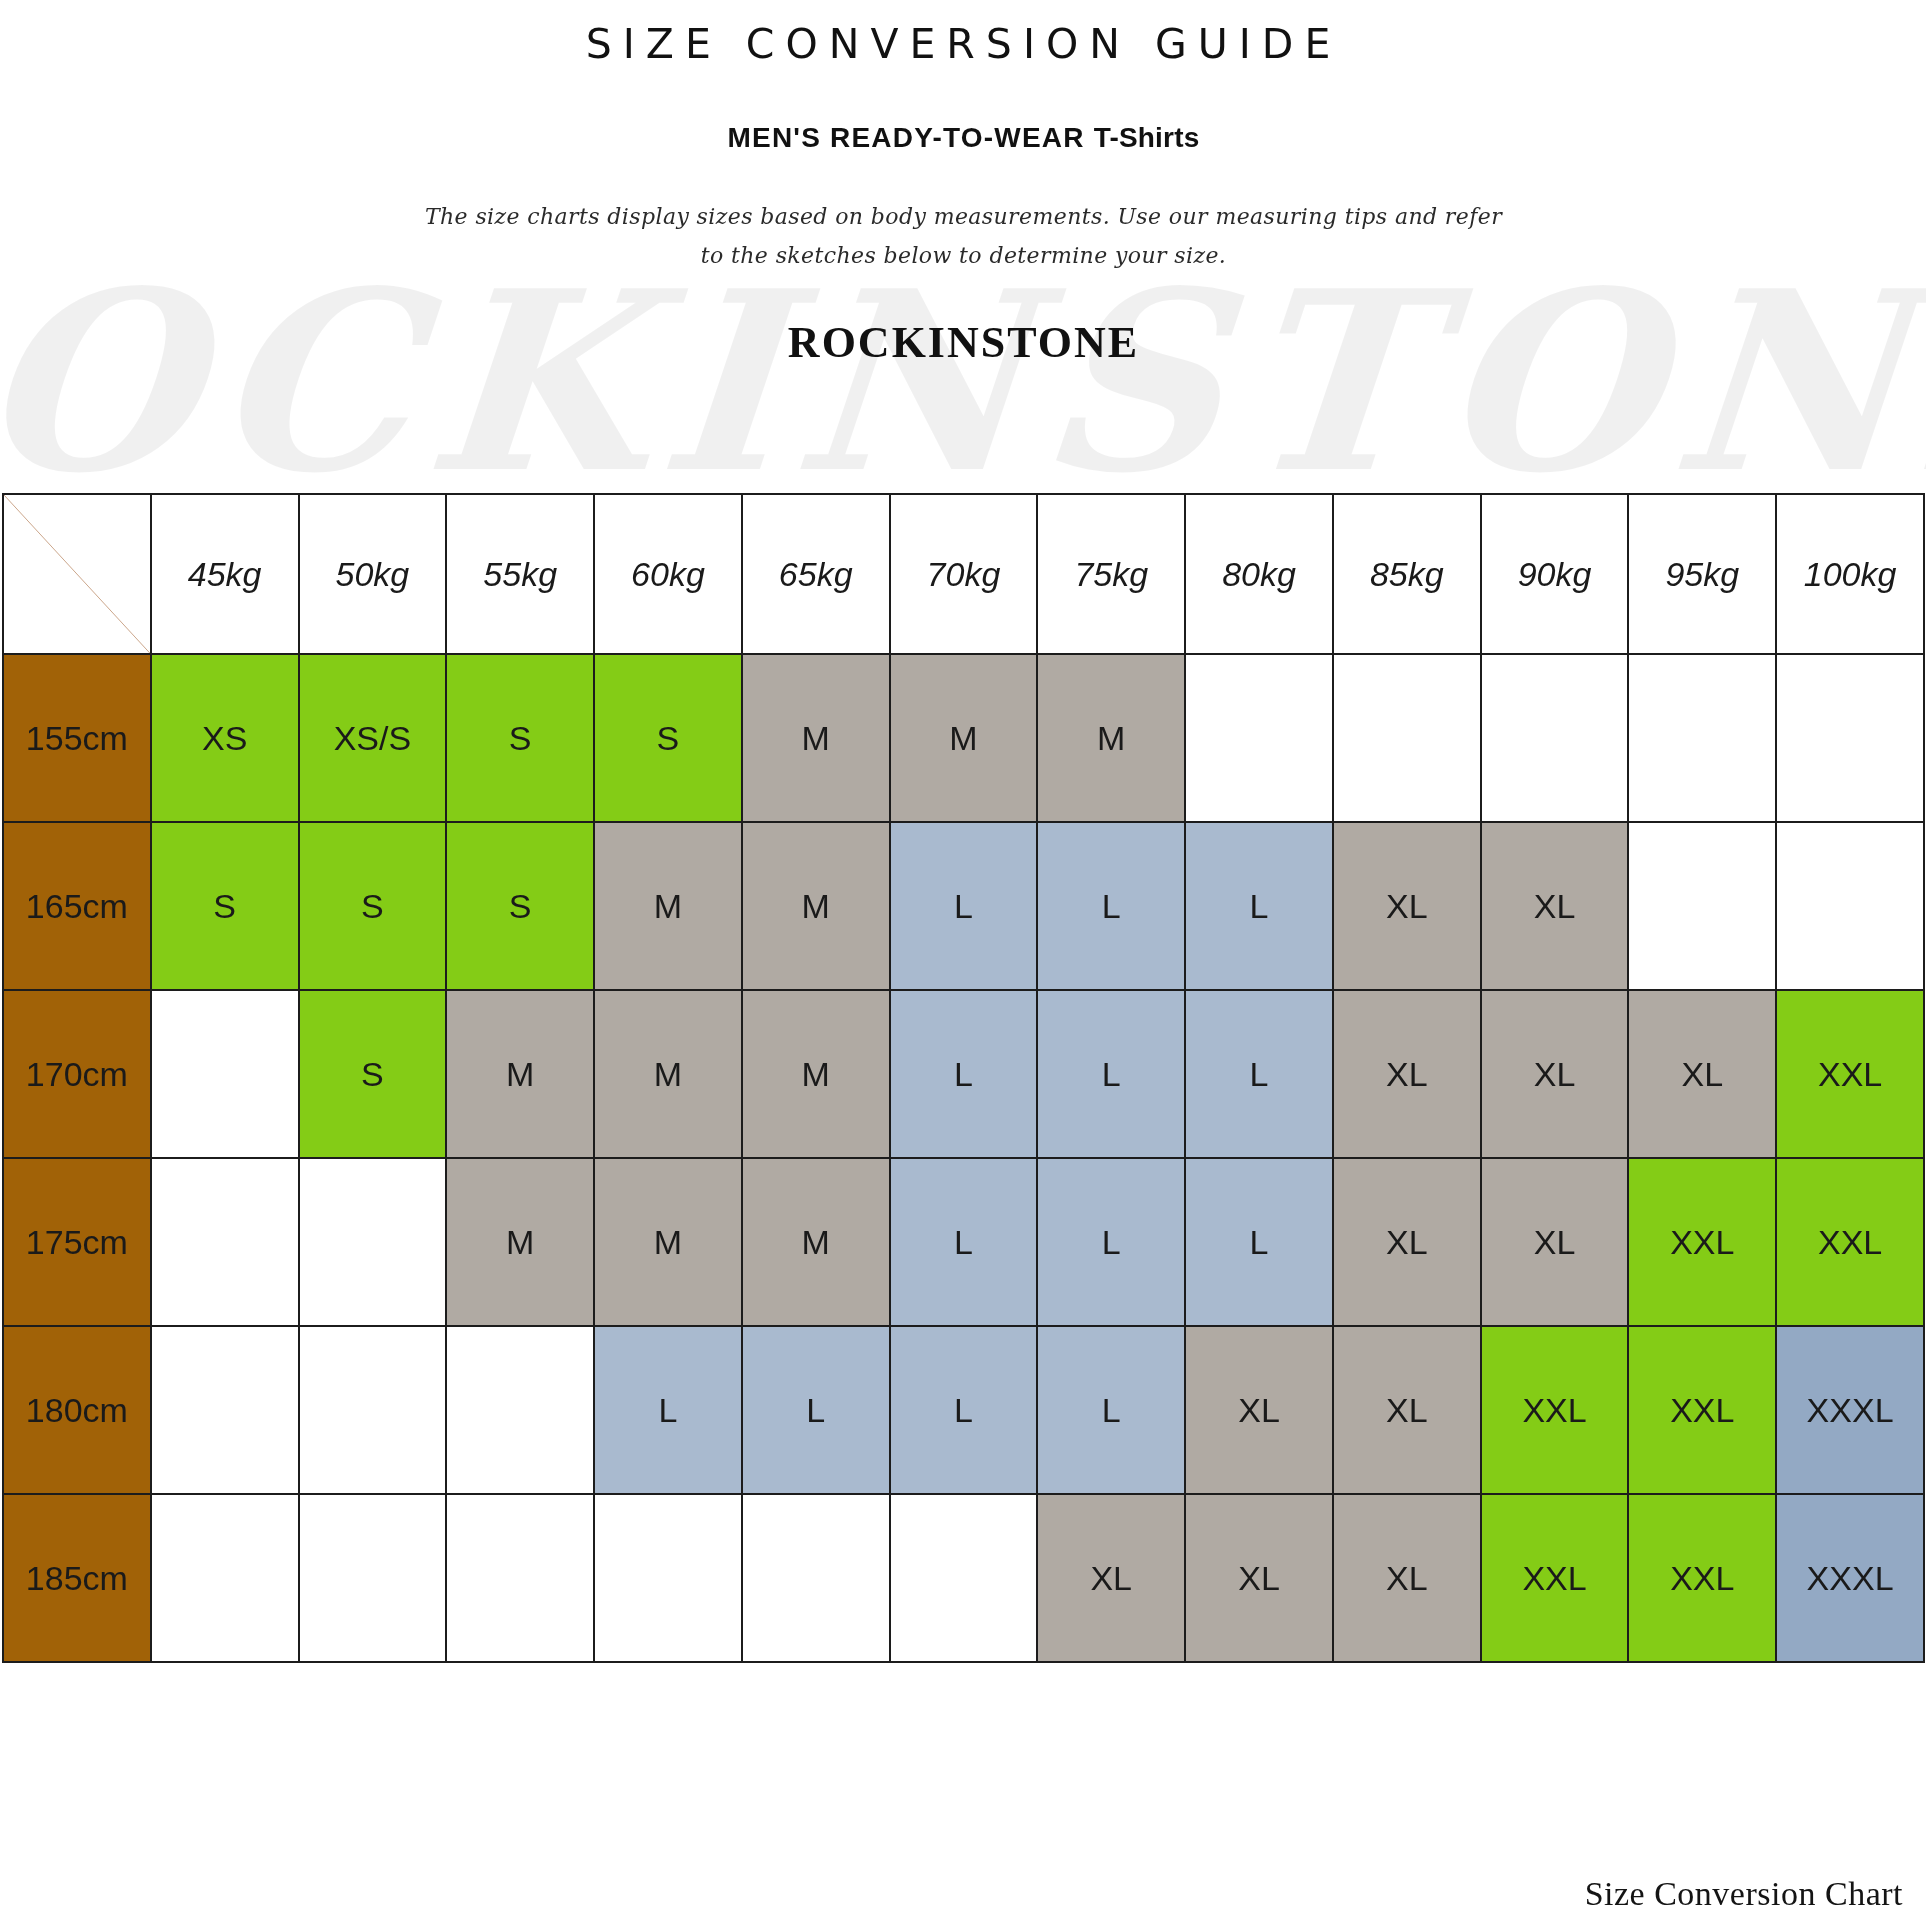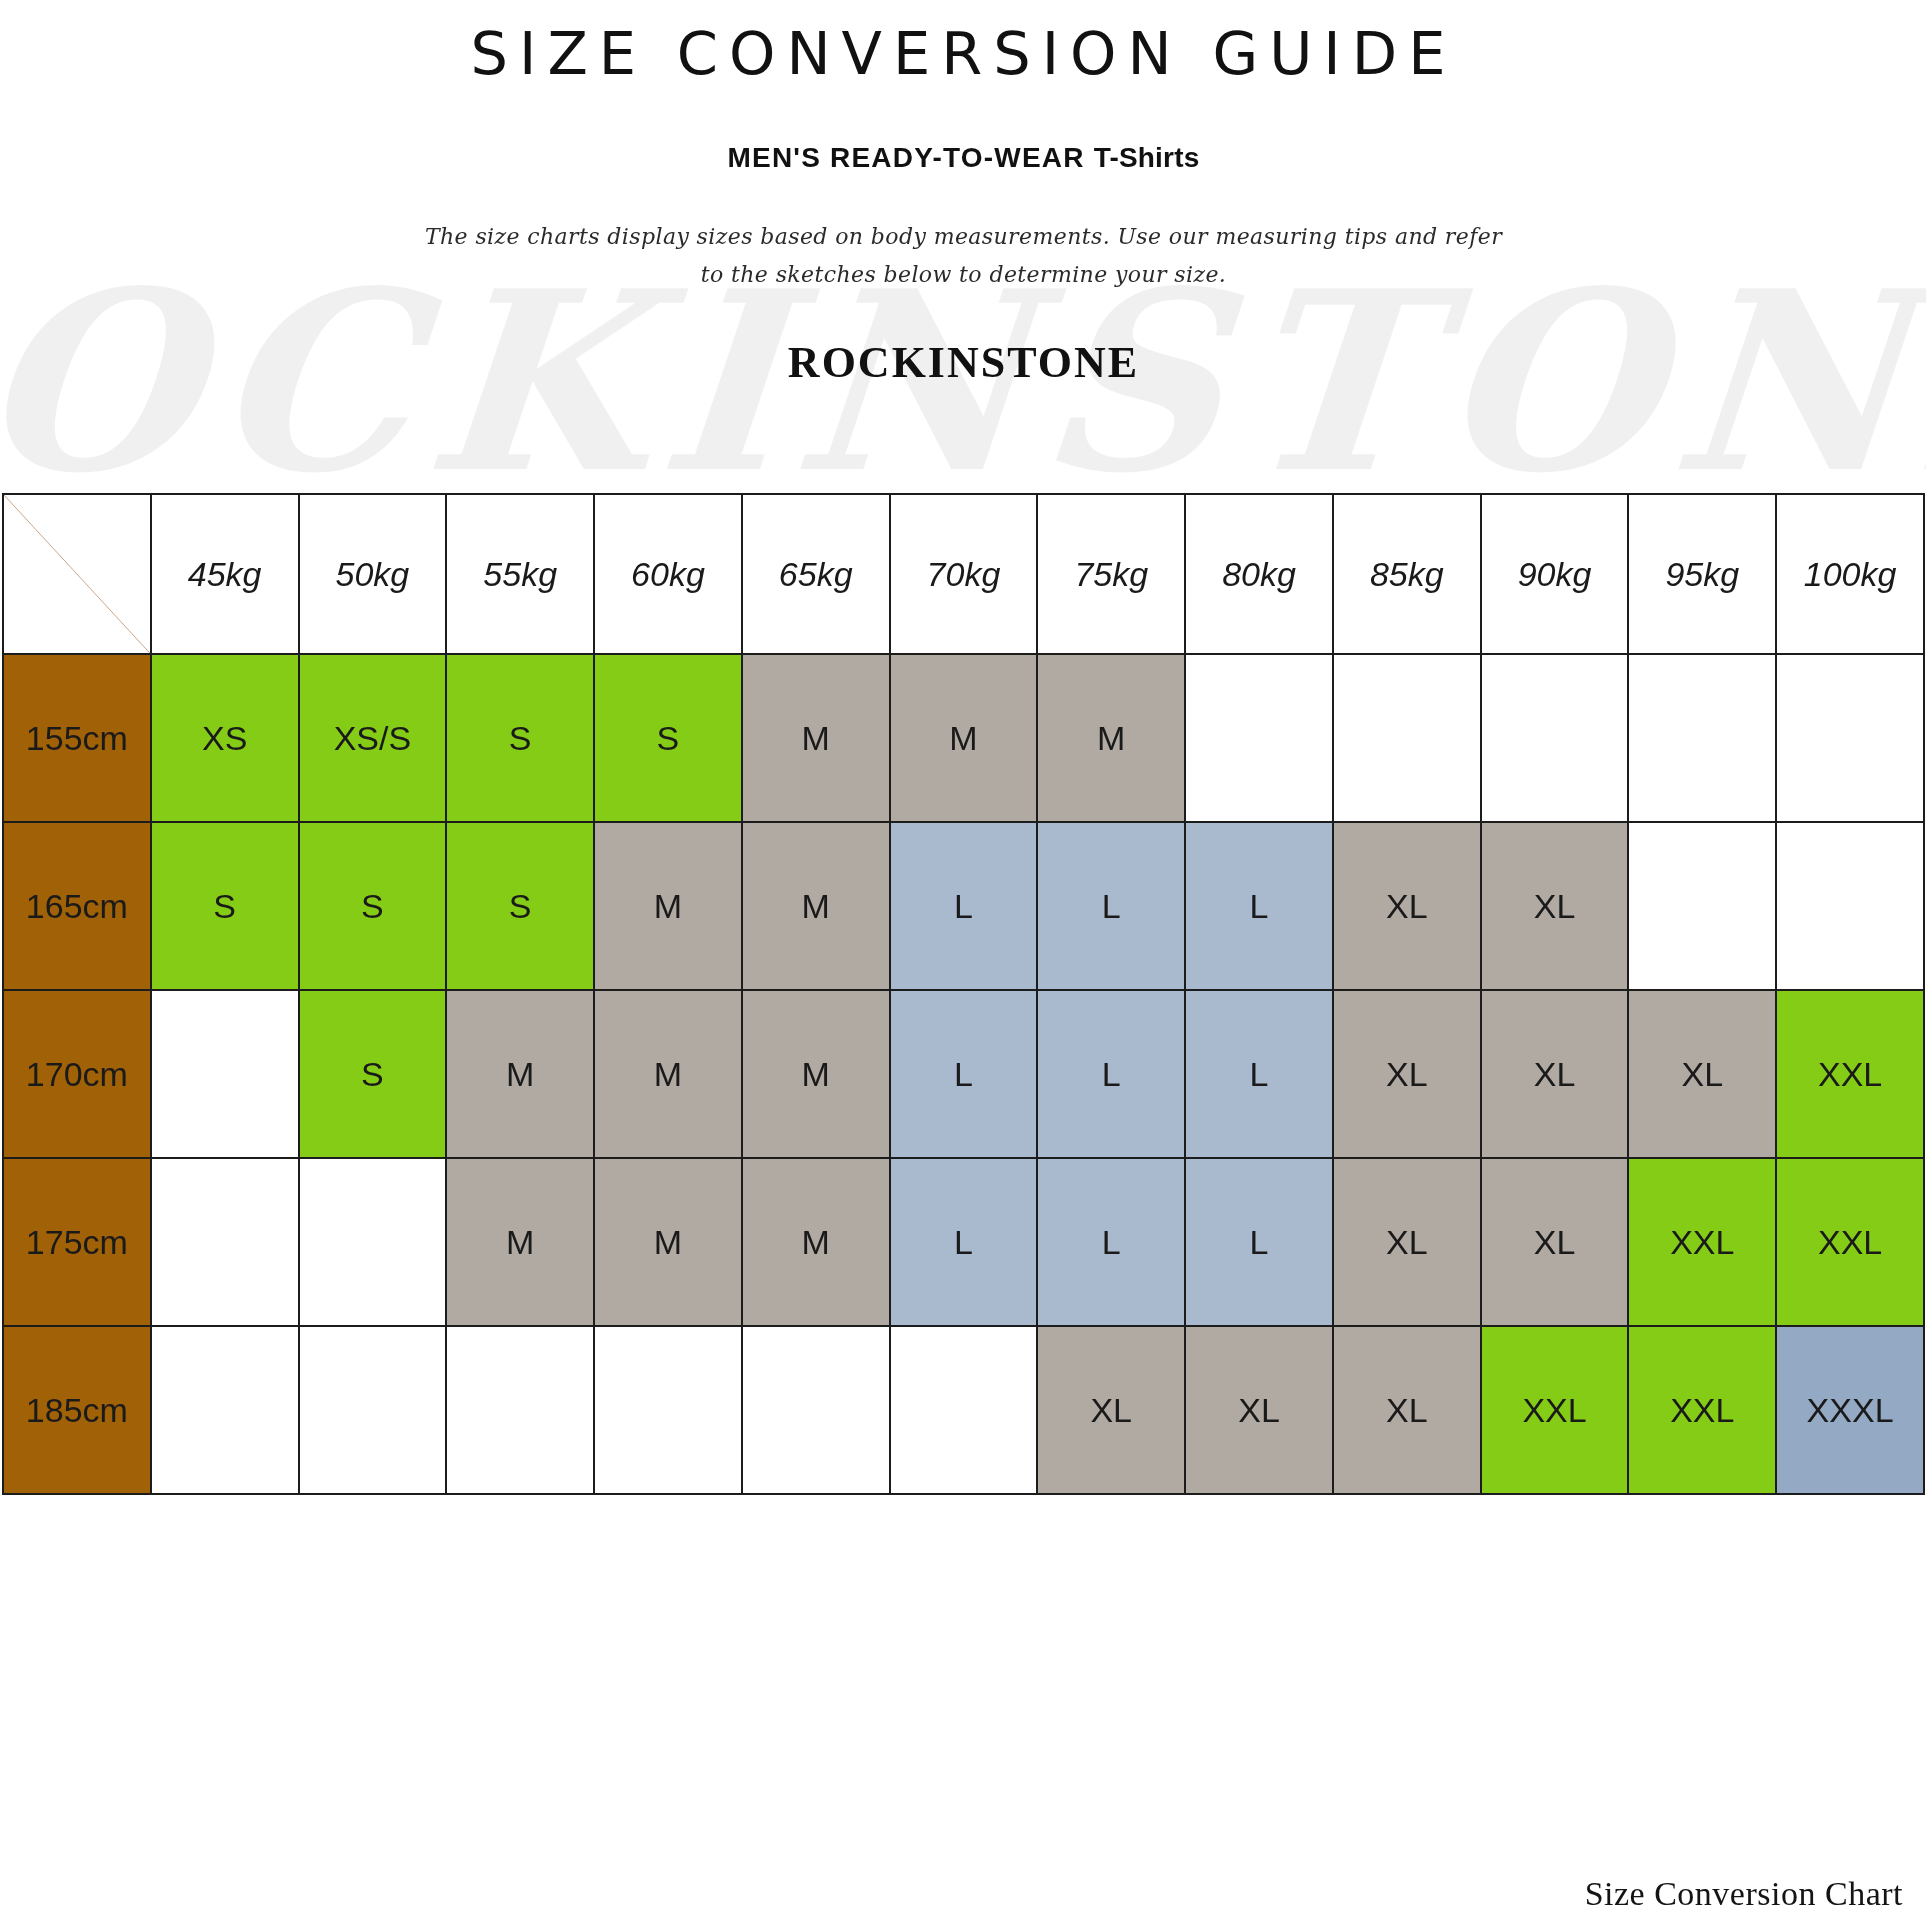--- a/index.html
+++ b/index.html
@@ -40,21 +40,21 @@
   }
 
   
   #header {
     position: relative;
     padding-top: 22px;
     text-align: center;
   }
   #main-title {
     font-family: "DejaVu Sans", sans-serif;
-    font-size: 59px;
+    font-size: 41px;
     font-weight: 400;
     letter-spacing: 11px;
     color: #111;
     margin: 0;
     line-height: 1.1;
   }
   #subtitle-row {
     margin-top: 55px;
     font-size: 28px;
     font-weight: 700;
@@ -232,20 +232,35 @@
         <td class="c-grey">M</td>
         <td class="c-blue">L</td>
         <td class="c-blue">L</td>
         <td class="c-blue">L</td>
         <td class="c-grey">XL</td>
         <td class="c-grey">XL</td>
         <td class="c-light">XXL</td>
         <td class="c-light">XXL</td>
       </tr>
       <tr>
+        <td class="rowhead">180cm</td>
+        <td class="c-empty"></td>
+        <td class="c-empty"></td>
+        <td class="c-empty"></td>
+        <td class="c-blue">L</td>
+        <td class="c-blue">L</td>
+        <td class="c-blue">L</td>
+        <td class="c-blue">L</td>
+        <td class="c-grey">XL</td>
+        <td class="c-grey">XL</td>
+        <td class="c-light">XXL</td>
+        <td class="c-light">XXL</td>
+        <td class="c-dblue">XXXL</td>
+      </tr>
+      <tr>
         <td class="rowhead">185cm</td>
         <td class="c-empty"></td>
         <td class="c-empty"></td>
         <td class="c-empty"></td>
         <td class="c-empty"></td>
         <td class="c-empty"></td>
         <td class="c-empty"></td>
         <td class="c-grey">XL</td>
         <td class="c-grey">XL</td>
         <td class="c-grey">XL</td>

